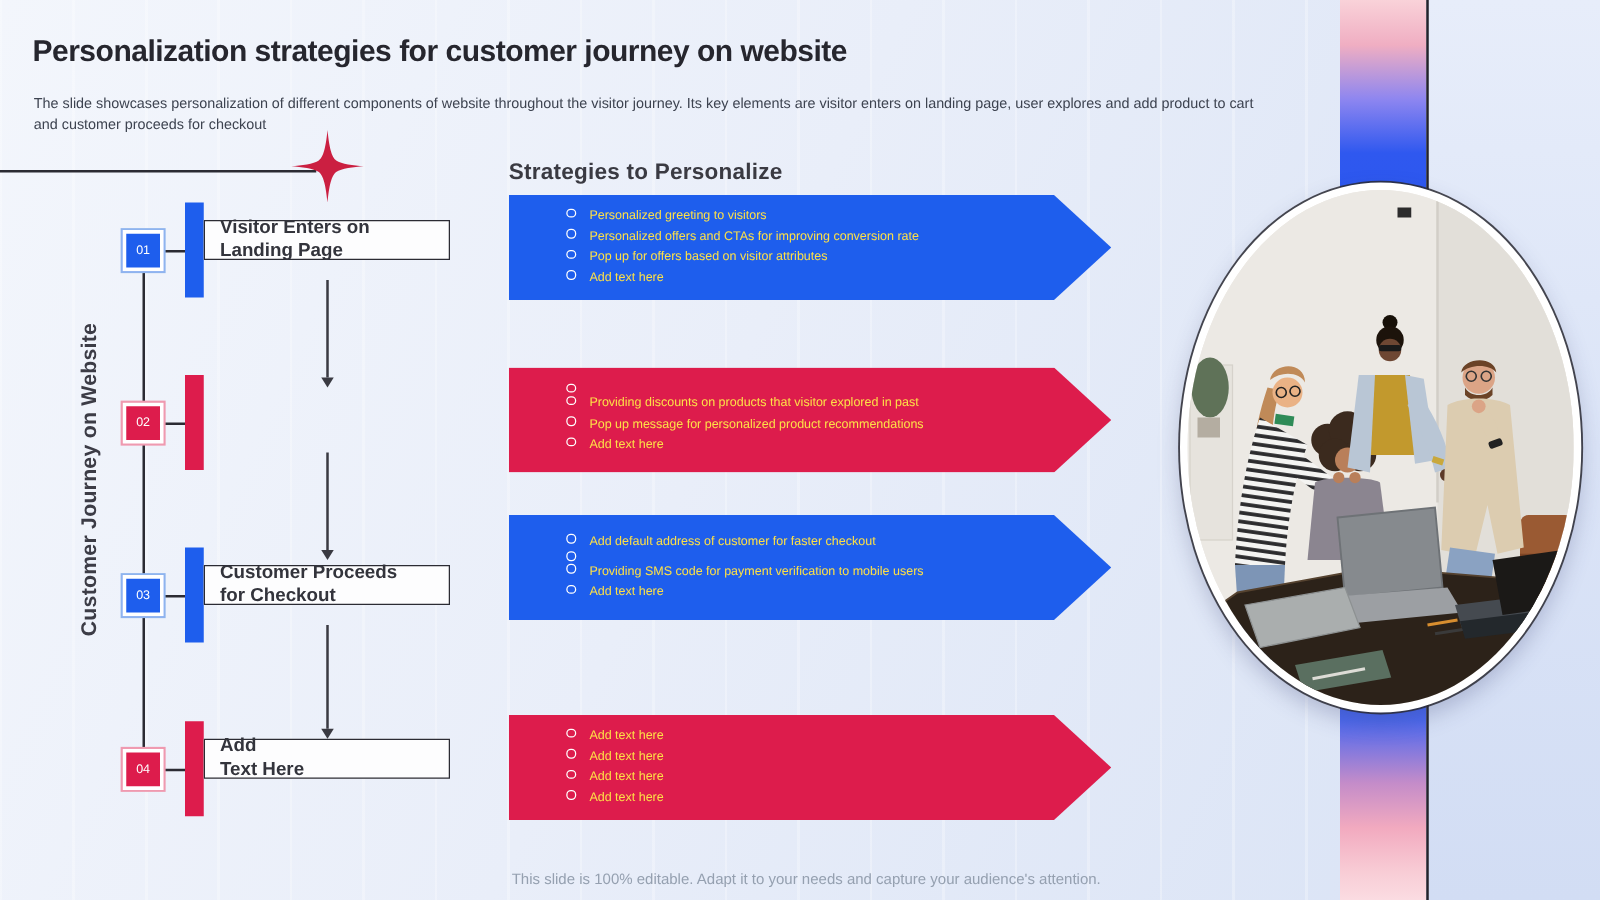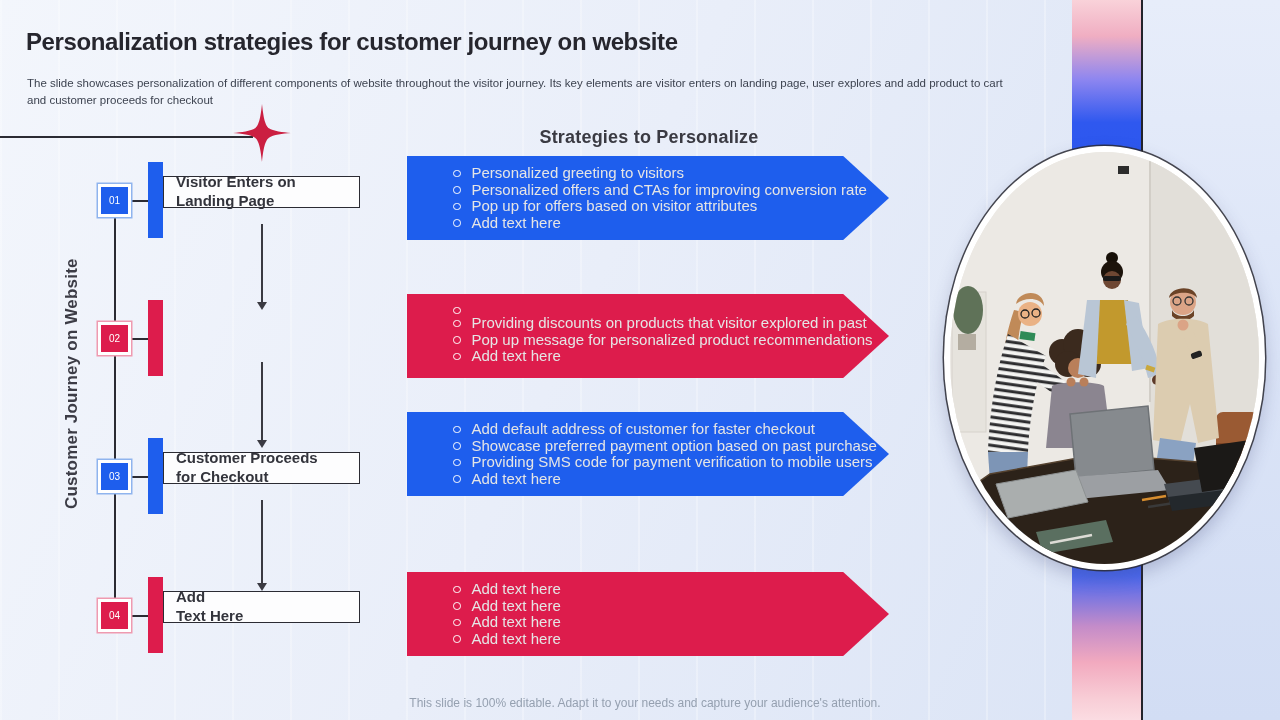--- a/index.html
+++ b/index.html
@@ -30,29 +30,29 @@
   .accent-bar{position:absolute;left:50px;top:4px;width:15px;height:76px;}
   .accent-bar.blue{background:var(--blue,#1e5eed);} .accent-bar.red{background:var(--red,#dd1c4c);}
   .step-box{position:absolute;left:65px;top:18px;width:197px;height:32px;box-sizing:border-box;
     background:#fdfdfe;border:1.3px solid #2b2b33;display:flex;flex-direction:column;justify-content:center;
     padding-left:12px;font-size:15px;font-weight:bold;color:#33343c;line-height:1.25;}
   .flow-arrow{position:absolute;left:261px;width:2px;background:#3a3a42;}
   .flow-arrow::after{content:'';position:absolute;bottom:-8px;left:-4px;width:0;height:0;
     border-left:5px solid transparent;border-right:5px solid transparent;border-top:8px solid #3a3a42;}
   .fa1{top:224px;height:78px}.fa2{top:362px;height:78px}.fa3{top:500px;height:83px}
   
-  .strategies-heading{position:absolute;left:407px;top:127px;width:484px;text-align:center;
+  .strategies-heading{position:absolute;left:407px;top:127px;width:484px;text-align:left;
     font-size:18px;font-weight:bold;color:#3a3a42;letter-spacing:.2px;}
   .banner{position:absolute;left:407px;width:482px;height:84px;
     clip-path:polygon(0 0,90.5% 0,100% 50%,90.5% 100%,0 100%);
     display:flex;flex-direction:column;justify-content:center;box-sizing:border-box;padding-left:46px;}
   .b1{top:156px}.b2{top:294px}.b3{top:412px}.b4{top:572px}
   .banner.blue{background:var(--blue,#1e5eed);} .banner.red{background:var(--red,#dd1c4c);}
   .banner ul{margin:0;padding:0;list-style:none;}
-  .banner li{display:flex;align-items:baseline;color:#e5e5e5;font-size:15px;line-height:16.5px;}
+  .banner li{display:flex;align-items:baseline;color:#fde047;font-size:10px;line-height:16.5px;}
   .ring{flex:0 0 auto;width:5.5px;height:5.5px;border:1.3px solid #fff;border-radius:50%;
     margin-right:11px;position:relative;top:-1px;}
   
   .right-panel{position:absolute;left:1143px;top:0;width:137px;height:720px;
     background:linear-gradient(180deg,#e7edfa 0%,#dbe4f7 50%,#d2ddf4 100%);}
   .accent-gradient-bar{position:absolute;left:1072px;top:0;width:71px;height:720px;
     border-right:2px solid #23232b;box-sizing:border-box;
     background:linear-gradient(180deg,#f9d2d9 0%,#f0aec2 5%,#8e86f0 11%,#2f58ef 17%,#1f55ee 45%,#2257ee 72%,#4b68ef 80%,#c48cc9 87%,#f2aabf 92%,#f8cdd6 97%,#fbdce2 100%);}
   .team-photo{position:absolute;left:944px;top:146px;width:321px;height:424px;border-radius:50%;
     border:6px solid #fff;box-sizing:border-box;overflow:hidden;background:#ece9e4;
@@ -165,21 +165,20 @@
     </ul>
   </div>
   <div class="banner blue b3">
     <ul>
       <li>
           <span class="ring"></span>
           <span>Add default address of customer for faster checkout</span>
         </li>
       <li>
           <span class="ring"></span>
-          <span>Showcase preferred payment option based on past purchase</span>
         </li>
       <li>
           <span class="ring"></span>
           <span>Providing SMS code for payment verification to mobile users</span>
         </li>
       <li>
           <span class="ring"></span>
           <span>Add text here</span>
         </li>
     </ul>

